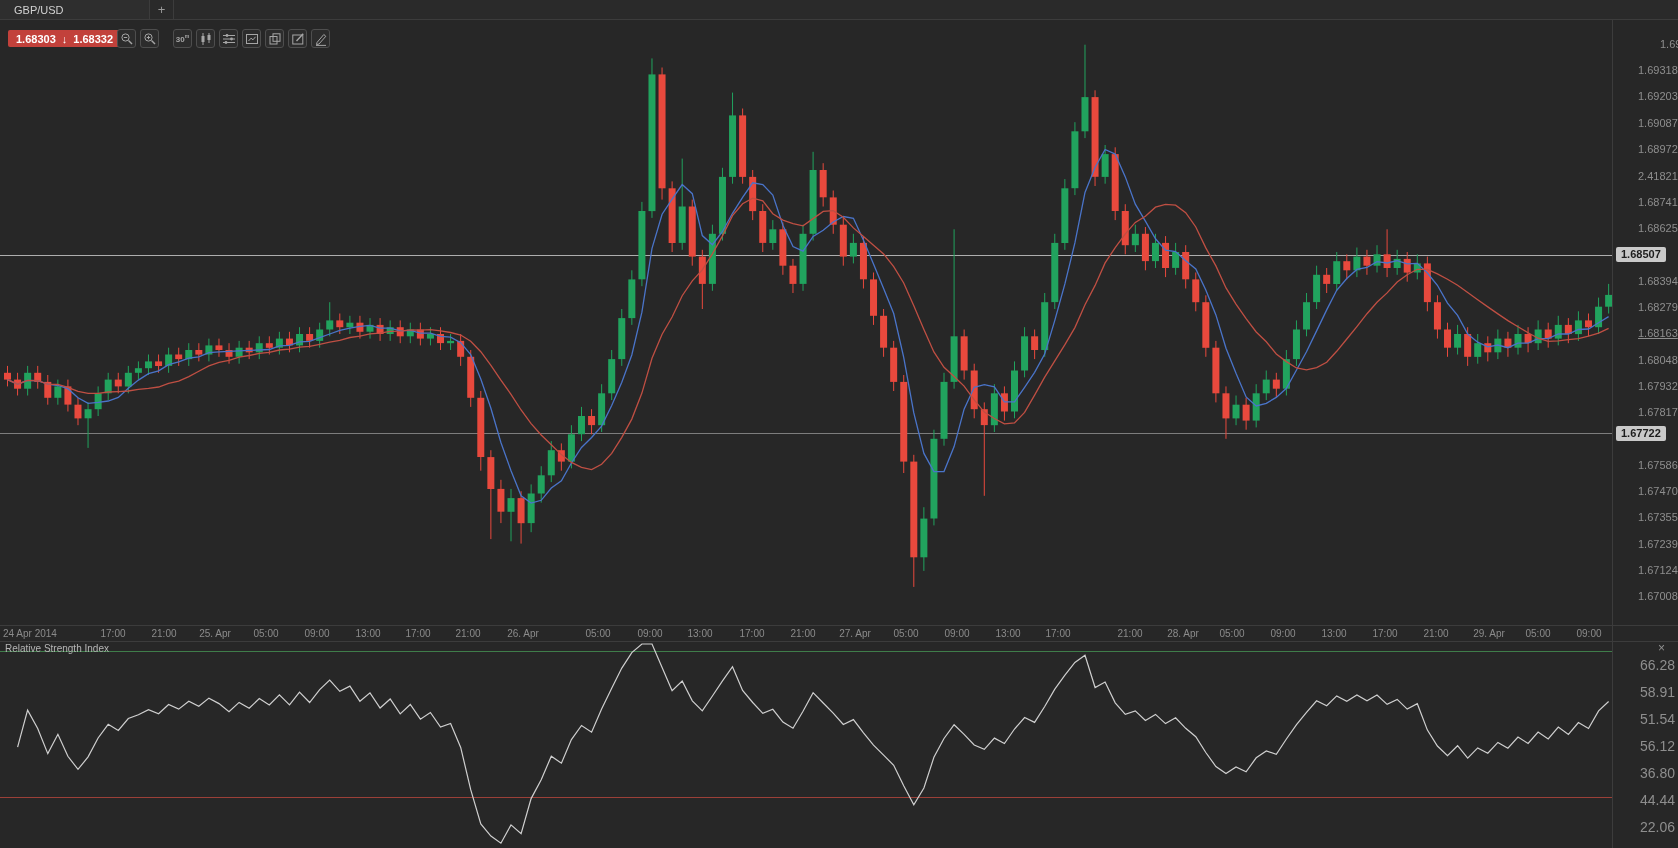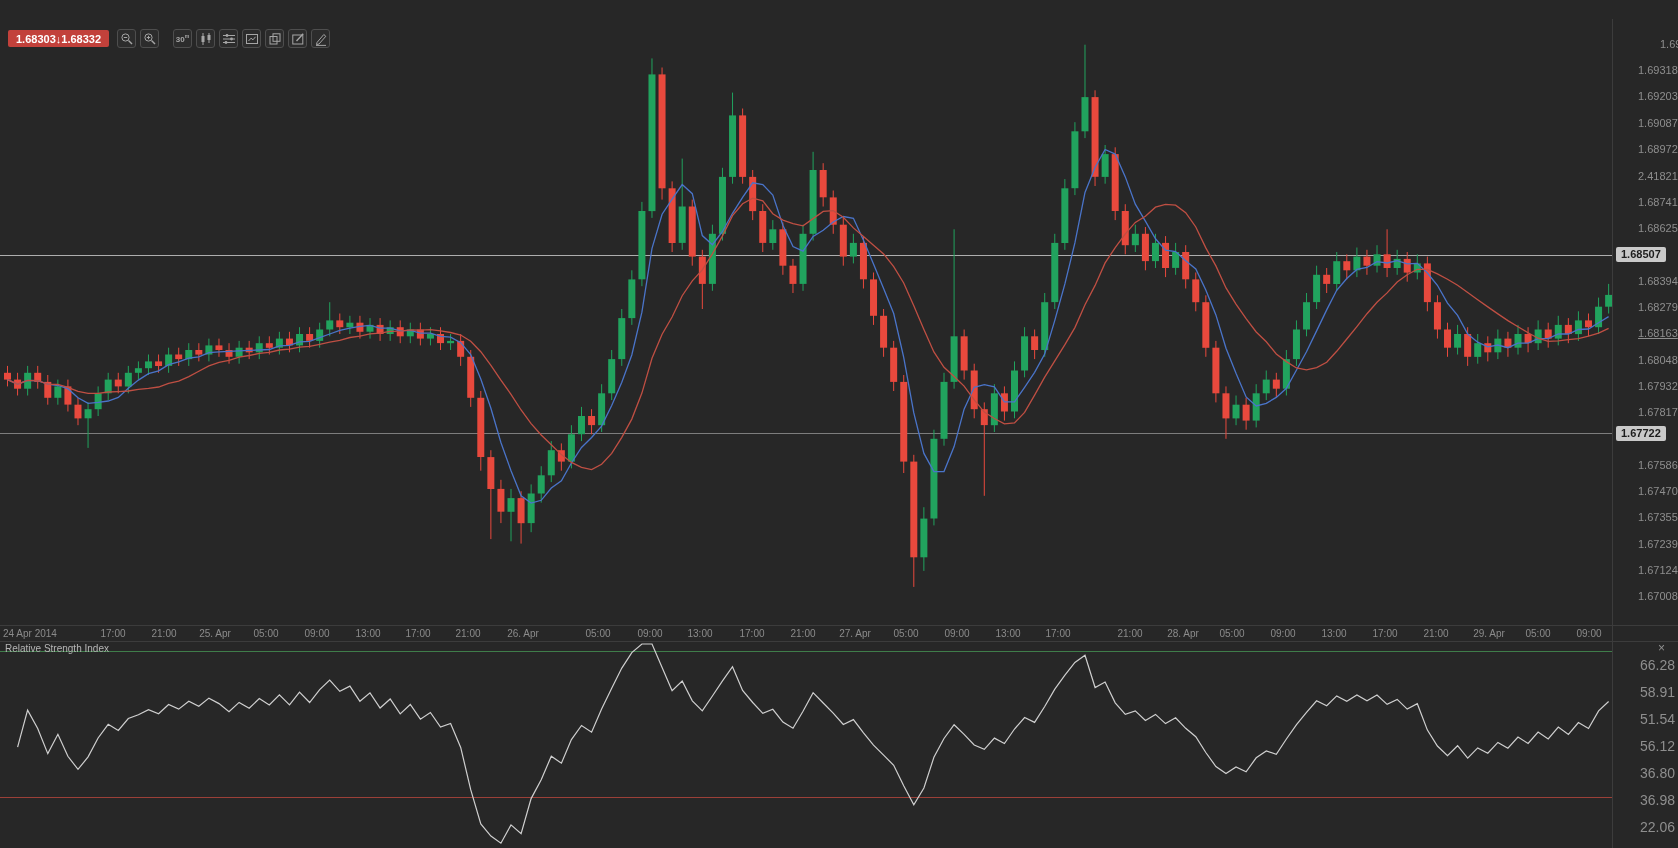--- a/index.html
+++ b/index.html
@@ -7,21 +7,21 @@
        font-family:"Liberation Sans",sans-serif;-webkit-font-smoothing:antialiased;}
   
   #tabbar{position:absolute;left:0;top:0;width:1678px;height:19px;background:#2a2a2a;
           border-bottom:1px solid #3c3c3c;display:flex;align-items:stretch;}
   #tab-active{width:135px;display:flex;align-items:center;padding-left:14px;
               border-right:1px solid #3c3c3c;color:#d2d2d2;font-size:11px;background:#2e2e2e;}
   #tab-plus{width:23px;display:flex;align-items:center;justify-content:center;
             border-right:1px solid #3c3c3c;color:#9a9a9a;font-size:13px;cursor:pointer;}
   
   #quote{position:absolute;left:8px;top:30px;height:17px;background:#c2413b;border-radius:2px;
-         display:flex;align-items:center;padding:0 8px;color:#fff;
+         display:flex;align-items:center;gap:6px;padding:0 8px;color:#fff;
          font-size:11px;font-weight:bold;z-index:5;}
   #toolbar{position:absolute;left:117px;top:29px;display:flex;gap:4px;z-index:5;}
   .tbtn{width:19px;height:19px;border:1px solid #4e4e4e;border-radius:3px;background:#2c2c2c;
         color:#a6a6a6;display:flex;align-items:center;justify-content:center;padding:0;
         box-sizing:border-box;cursor:pointer;font-family:"Liberation Sans",sans-serif;}
   .tbtn svg{display:block}
   .tbtn .tf{font-size:8px;font-weight:bold;line-height:1;color:#a6a6a6}
   .tbtn .tf sup{font-size:5px}
   .tbtn:nth-child(2){margin-right:10px}
   
@@ -37,20 +37,28 @@
   #taxis-top{position:absolute;left:0;top:625px;width:1678px;height:1px;background:#3c3c3c;}
   #taxis-bottom{position:absolute;left:0;top:641px;width:1678px;height:1px;background:#3c3c3c;}
   #rsi-title{position:absolute;left:5px;top:643px;color:#b5b5b5;font-size:10px;z-index:4;}
   #rsi-close{position:absolute;left:1658px;top:641px;color:#909090;font-size:12px;cursor:pointer;z-index:4;}
 </style>
 </head>
 <body>
 
 <div id="app">
 
+  <div id="tabbar">
+    <div id="tab-active">
+      <span>GBP/USD</span>
+    </div>
+    <div id="tab-plus">
+      <span>+</span>
+    </div>
+  </div>
 
   <div id="quote">
     <span>1.68303</span>
     <span>↓</span>
     <span>1.68332</span>
   </div>
 
   <div id="toolbar">
       <button class="tbtn">
         <svg width="14" height="14" viewBox="0 0 14 14">
@@ -505,20 +513,20 @@
       <div class="time-label" style="left: 1489px;">29. Apr</div>
       <div class="time-label" style="left: 1538px;">05:00</div>
       <div class="time-label" style="left: 1589px;">09:00</div>
     </div>
   <div id="rsi-axis">
       <div class="rsi-axis-label" style="top: 660px;">66.28</div>
       <div class="rsi-axis-label" style="top: 687px;">58.91</div>
       <div class="rsi-axis-label" style="top: 714px;">51.54</div>
       <div class="rsi-axis-label" style="top: 741px;">56.12</div>
       <div class="rsi-axis-label" style="top: 768px;">36.80</div>
-      <div class="rsi-axis-label" style="top: 795px;">36.98</div>
+      <div class="rsi-axis-label" style="top: 795px;">44.44</div>
       <div class="rsi-axis-label" style="top: 822px;">22.06</div>
     </div>
 
   <div id="rsi-title">Relative Strength Index</div>
   <div id="rsi-close">×</div>
 
 </div>
 
 </body></html>

